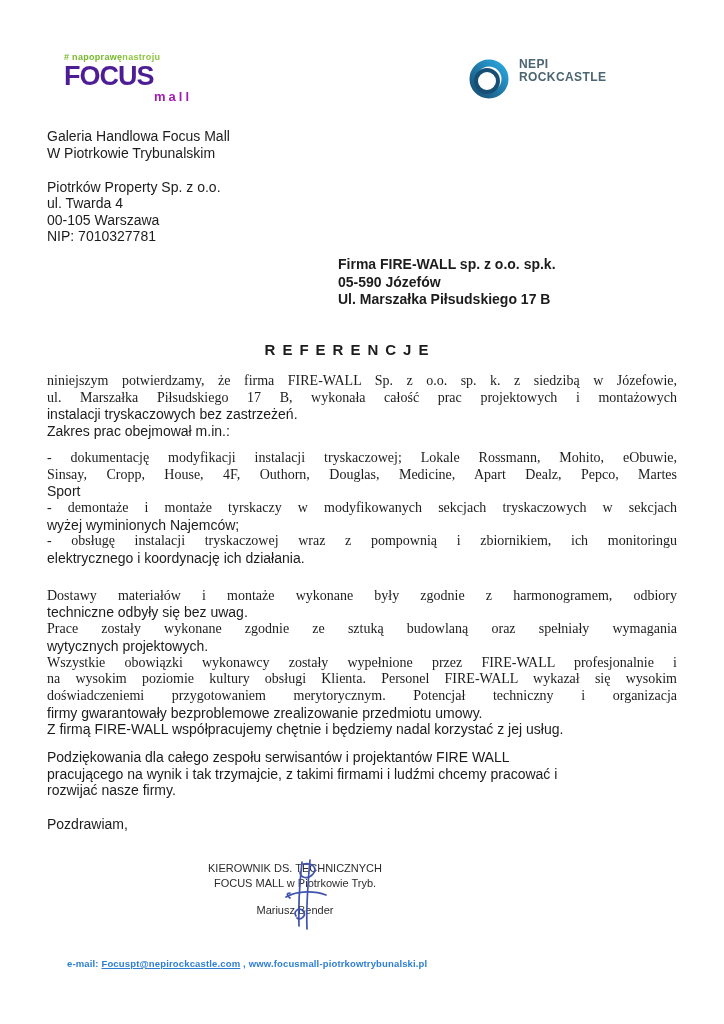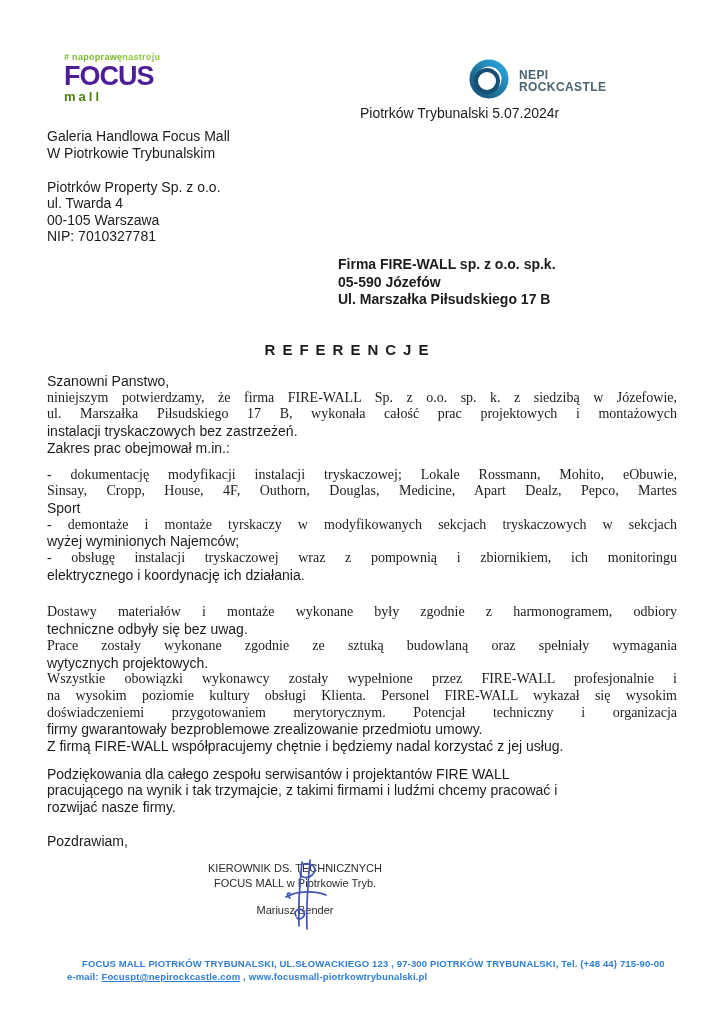--- a/index.html
+++ b/index.html
@@ -7,23 +7,23 @@
     position:relative; width:724px; height:1024px; margin:0 auto;
     background:#ffffff; overflow:hidden;
     font-family:"Liberation Sans", sans-serif; color:#1c1c1c;padding-left:24px;
   }
 
   
   .focus-logo { position:absolute; left:64px; top:52px; width:150px; }
   .focus-tagline { font-size:9px; font-weight:bold; color:#76b82a; letter-spacing:0.3px; line-height:10px; }
   .focus-tagline .lite { color:#8dc63f; font-weight:bold; }
   .focus-word { font-size:27px; font-weight:bold; color:#4c1d95; letter-spacing:-1px; line-height:28px; }
-  .mall-word { font-size:13px; font-weight:bold; color:#4d7c0f; letter-spacing:3px; text-align:left; padding-right:22px; line-height:13px; }
+  .mall-word { font-size:13px; font-weight:bold; color:#a21caf; letter-spacing:3px; text-align:right; padding-right:22px; line-height:13px; }
 
-  .nepi-logo { position:absolute; left:468px; top:58px; display:flex; align-items:center; gap:9px; }
+  .nepi-logo { position:absolute; left:468px; top:58px; display:flex; gap:9px; }
   .nepi-text { font-weight:bold; color:#4b6572; font-size:12px; line-height:12.5px; letter-spacing:0.4px; }
 
   
   .date-line { position:absolute; left:360px; top:105px; font-size:14px; }
   .sender-top { position:absolute; left:47px; top:128px; font-size:14px; line-height:16.7px; }
   .sender-company { position:absolute; left:47px; top:179px; font-size:14px; line-height:16.4px; }
   .recipient { position:absolute; left:338px; top:256px; font-size:14px; font-weight:bold; line-height:17.5px; }
 
   
   .title { position:absolute; top:341px; left:0; width:100%; text-align:center;
@@ -69,21 +69,20 @@
         <circle cx="21" cy="21" r="16" fill="none" stroke="url(#nepiGrad)" stroke-width="7"></circle>
         <circle cx="19" cy="23" r="11" fill="none" stroke="#174f74" stroke-width="4"></circle>
       </svg>
     </span>
     <div class="nepi-text">
       <div>NEPI</div>
       <div>ROCKCASTLE</div>
     </div>
   </div>
 
-  <div class="date-line">Piotrków Trybunalski 5.07.2024r</div>
 
   <div class="sender-top">
     <div>Galeria Handlowa Focus Mall</div>
     <div>W Piotrkowie Trybunalskim</div>
   </div>
   <div class="sender-company">
     <div>Piotrków Property Sp. z o.o.</div>
     <div>ul. Twarda 4</div>
     <div>00-105 Warszawa</div>
     <div>NIP: 7010327781</div>
@@ -93,21 +92,20 @@
     <div>Firma FIRE-WALL sp. z o.o. sp.k.</div>
     <div>05-590 Józefów</div>
     <div>Ul. Marszałka Piłsudskiego 17 B</div>
   </div>
 
   <div class="title">REFERENCJE</div>
 
   <div class="letter-body">
 
     <div class="para" style="margin-top: 0px;">
-        <div class="line">Szanowni Panstwo,</div>
         <div class="line j">niniejszym potwierdzamy, że firma FIRE-WALL Sp. z o.o. sp. k. z siedzibą w Józefowie,</div>
         <div class="line j">ul. Marszałka Piłsudskiego 17 B, wykonała całość prac projektowych i montażowych</div>
         <div class="line">instalacji tryskaczowych bez zastrzeżeń.</div>
         <div class="line">Zakres prac obejmował m.in.:</div>
       </div>
       <div class="para" style="margin-top: 10px;">
         <div class="line j">- dokumentację modyfikacji instalacji tryskaczowej; Lokale Rossmann, Mohito, eObuwie,</div>
         <div class="line j">Sinsay, Cropp, House, 4F, Outhorn, Douglas, Medicine, Apart Dealz, Pepco, Martes</div>
         <div class="line">Sport</div>
         <div class="line j">- demontaże i montaże tyrskaczy w modyfikowanych sekcjach tryskaczowych w sekcjach</div>
@@ -146,17 +144,16 @@
         <path d="M38,2 C36,24 34,48 35,71"></path>
         <path d="M31,6 C40,4 46,10 41,16 C36,22 28,20 28,14"></path>
         <path d="M14,39 C26,32 44,33 54,37"></path>
         <path d="M18,40 C15,38 14,35 18,35"></path>
         <path d="M24,58 C21,53 27,49 31,53 C35,57 29,63 25,60"></path>
       </g>
     </svg>
   </span>
 
   <div class="footer">
-    <div class="l1">FOCUS MALL PIOTRKÓW TRYBUNALSKI,  UL.SŁOWACKIEGO 123 , 97-300 PIOTRKÓW TRYBUNALSKI, Tel. (+48 44) 715-90-00</div>
     <div class="l2"><span>e-mail: </span><a class="email" href="#">Focuspt@nepirockcastle.com</a><span> , </span><span>www.focusmall-piotrkowtrybunalski.pl</span></div>
   </div>
 
 </div>
 
 </body></html>

